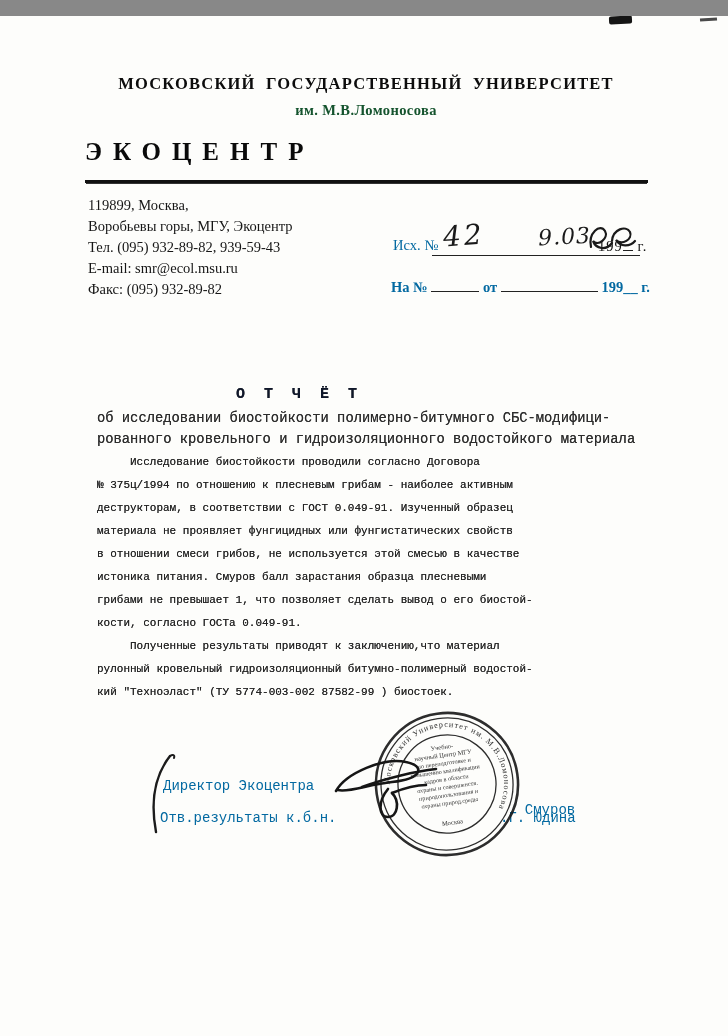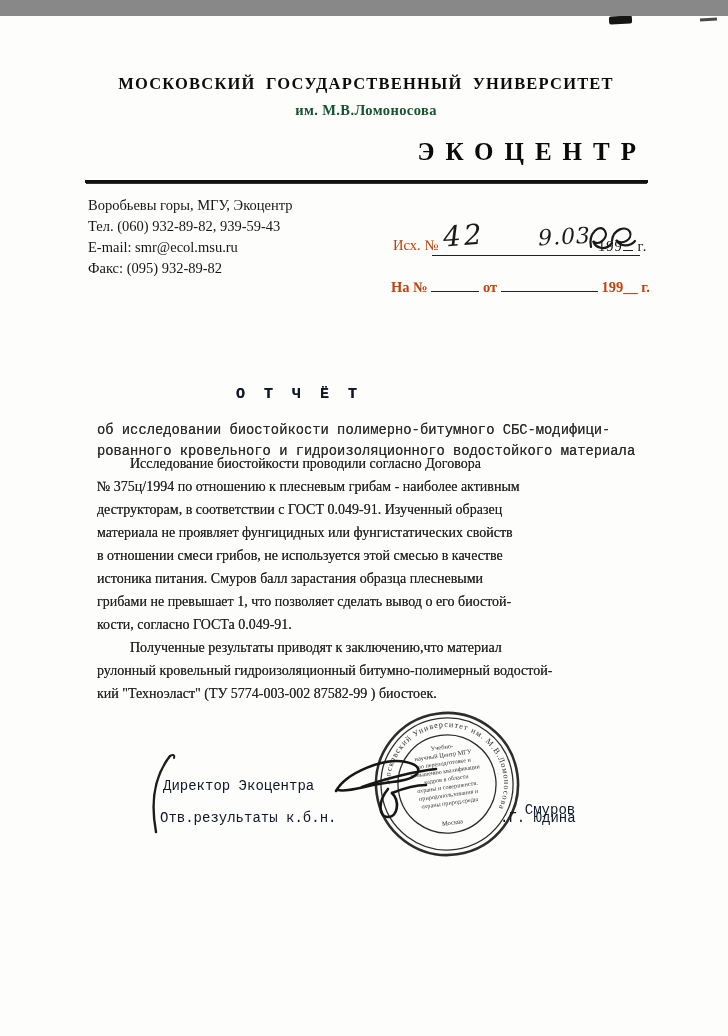--- a/index.html
+++ b/index.html
@@ -11,53 +11,53 @@
   }
   
   .mark1 { position:absolute; left:609px; top:0; width:23px; height:8px; background:#151515; border-radius:2px; transform:rotate(-3deg); }
   .mark2 { position:absolute; left:700px; top:2px; width:17px; height:3px; background:#4a4a4a; transform:rotate(-4deg); }
 
   
   .university { position:absolute; left:85px; top:58px; width:562px; text-align:center;
     font-weight:bold; font-size:16.5px; letter-spacing:1.2px; word-spacing:5px; color:#0c0c0c; }
   .named { position:absolute; left:85px; top:86px; width:562px; text-align:center;
     font-weight:bold; font-size:14.5px; letter-spacing:.4px; color:#14532d; }
-  .ecocenter { position:absolute; left:85px; top:122px; width:562px; text-align:right;
+  .ecocenter { position:absolute; left:85px; top:122px; width:562px; text-align:left;
     font-weight:bold; font-size:25px; letter-spacing:11px; color:#0a0a0a; }
   .rule { position:absolute; left:85px; top:164px; width:563px; height:3px; background:#111;
     box-shadow:0 2px 0 -1px #333; }
 
   
   .contact { position:absolute; left:88px; top:179px; font-size:14.5px; line-height:21px; color:#161616; }
 
   
-  .refline { position:absolute; font-size:14.5px; color:#c2410c; white-space:nowrap; }
+  .refline { position:absolute; font-size:14.5px; color:#0369a1; white-space:nowrap; }
   .ref-out { left:393px; top:221px; }
   .ref-in  { left:391px; top:262px; font-weight:bold; }
   .uline { display:inline-block; border-bottom:1.5px solid #222; height:14px; vertical-align:baseline; }
   .hand { position:absolute; font-family:"DejaVu Serif", serif; font-style:italic; color:#1a1a1a; }
   .hand-42 { left:443px; top:203px; font-size:28px; transform:rotate(-4deg); letter-spacing:3px; }
   .hand-date { left:538px; top:208px; font-size:22px; transform:rotate(-3deg); letter-spacing:1px; }
   .ref-underline-out { position:absolute; left:432px; top:239px; width:208px; border-bottom:1.6px solid #222; }
   .year-printed { position:absolute; left:598px; top:221px; font-size:14.5px; letter-spacing:1px; }
   .scribble-year { position:absolute; left:586px; top:203px; }
 
   
   .report-title { position:absolute; left:236px; top:370px; font-family:"Liberation Mono", monospace;
     font-weight:bold; font-size:15px; letter-spacing:5px; color:#0f172a; }
-  .subtitle { position:absolute; left:97px; top:404px; width:575px;
+  .subtitle { position:absolute; left:97px; top:392px; width:575px;
     font-family:"Liberation Mono", monospace; font-size:13.8px; line-height:21px; color:#2c2c2c; }
   .bodytext { position:absolute; left:97px; top:440px; width:575px;
-    font-family:Liberation Serif, serif; font-size:14px; color:#242424; }
+    font-family:Liberation Mono, monospace; font-size:11px; color:#242424; }
   .bodytext .ln { height:23px; white-space:nowrap; }
   .bodytext .ln.indent { padding-left:33px; }
   .mono-grit { text-shadow:0 0 .5px rgba(40,40,40,.85); }
 
   
-  .sig-label { position:absolute; font-family:"Liberation Mono", monospace; font-size:14px; color:#0f172a; white-space:nowrap; }
+  .sig-label { position:absolute; font-family:"Liberation Mono", monospace; font-size:14px; color:#0369a1; white-space:nowrap; }
   .sig-director { left:163px; top:762px; }
   .sig-executor { left:160px; top:794px; }
   .sig-name-1 { left:508px; top:786px; }
   .sig-name-2 { left:500px; top:794px; }
   .sig-stroke { position:absolute; left:144px; top:736px; }
 
   
   .stamp { position:absolute; left:372px; top:693px; width:150px; height:150px; transform:rotate(-8deg); opacity:.92; }
   .stamp text { fill:#1c1c1c; }
   .sig-scribble { position:absolute; left:332px; top:733px; z-index:5; }
@@ -69,22 +69,23 @@
 
   <div class="mark1"></div>
   <div class="mark2"></div>
 
   <div class="university">МОСКОВСКИЙ ГОСУДАРСТВЕННЫЙ УНИВЕРСИТЕТ</div>
   <div class="named">им. М.В.Ломоносова</div>
   <div class="ecocenter">ЭКОЦЕНТР</div>
   <div class="rule"></div>
 
   <div class="contact">
+    <div>119899, Москва,</div>
     <div>Воробьевы горы, МГУ, Экоцентр</div>
-    <div>Тел. (060) 932-89-82, 939-59-43</div>
+    <div>Тел. (095) 932-89-82, 939-59-43</div>
     <div>E-mail: smr@ecol.msu.ru</div>
     <div>Факс: (095) 932-89-82</div>
   </div>
 
   <div class="refline ref-out">Исх. №</div>
   <div class="ref-underline-out"></div>
   <div class="hand hand-42">42</div>
   <div class="hand hand-date">9.03</div>
   <div class="year-printed">
     <span>199</span><span class="uline" style="width:10px"></span>

